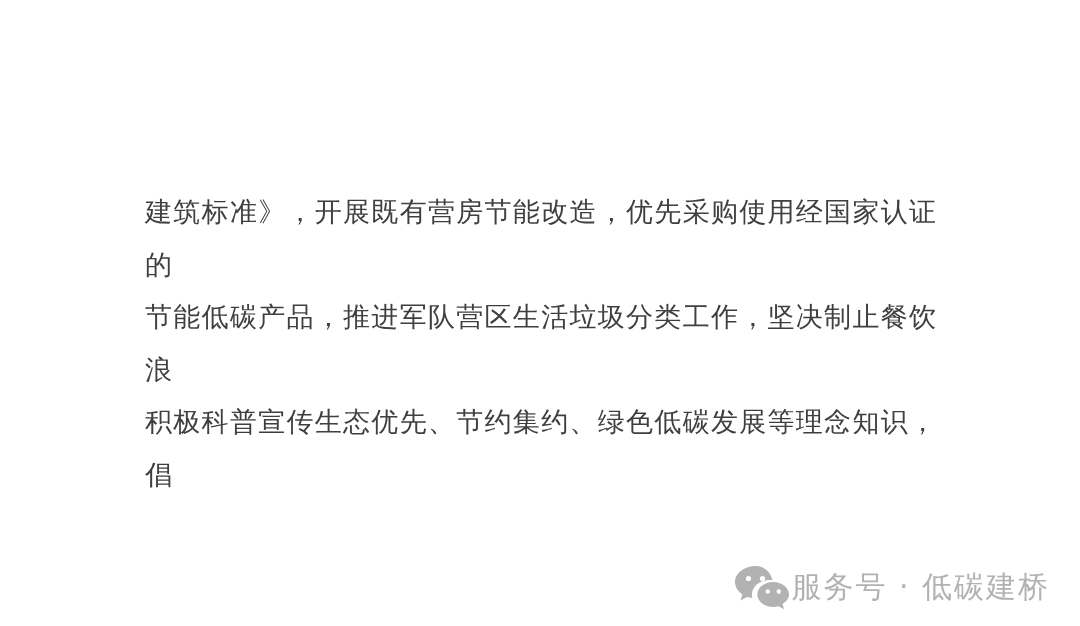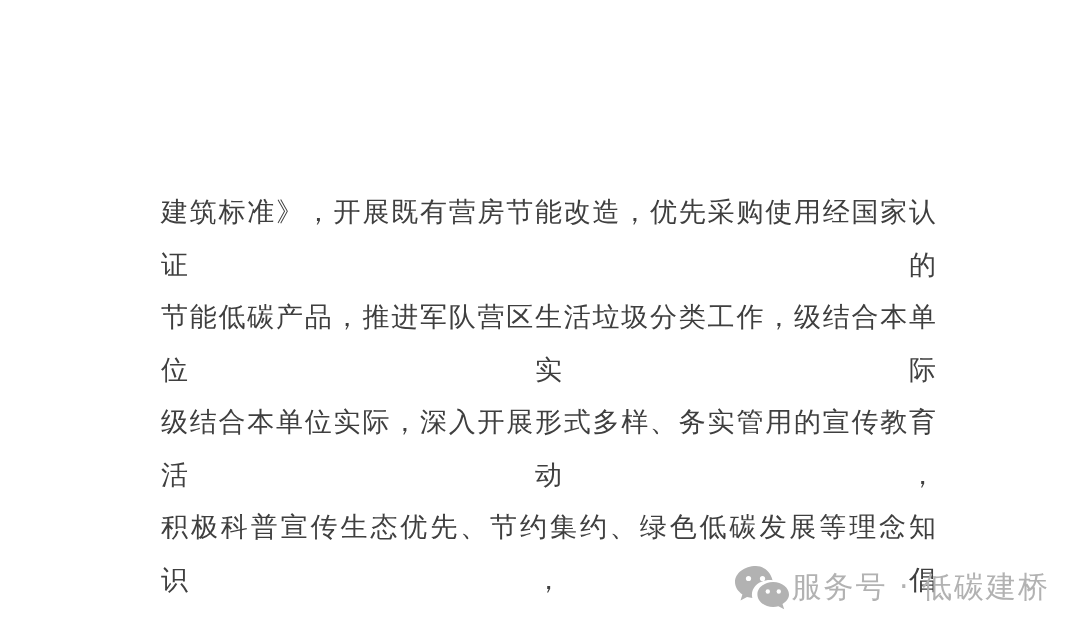--- a/index.html
+++ b/index.html
@@ -22,21 +22,20 @@
     line-height: 52.5px;
     letter-spacing: 1px;
   }
   .article .line {
     white-space: nowrap;
   }
   .article .line.fill {
     white-space: normal;
     text-align: justify;
     text-align-last: justify;
-    margin-left: 16px;
   }
   .footer {
     position: absolute;
     right: 30px;
     bottom: 16px;
     display: flex;
     align-items: center;
     gap: 0;
     color: #b2b2b2;
     font-family: "DejaVu Sans", "Liberation Sans", sans-serif;
@@ -48,22 +47,21 @@
   }
   .wechat-icon { display: block; }
 </style>
 </head>
 <body>
 
 <div class="page">
 
   <div class="article">
     <div class="line fill">建筑标准》，开展既有营房节能改造，优先采购使用经国家认证的</div>
-    <div class="line fill">节能低碳产品，推进军队营区生活垃圾分类工作，级结合本单位实际</div>
-    <div class="line fill">级结合本单位实际，深入开展形式多样、务实管用的宣传教育活动，</div>
+    <div class="line fill">节能低碳产品，推进军队营区生活垃圾分类工作，坚决制止餐饮浪</div>
     <div class="line fill">积极科普宣传生态优先、节约集约、绿色低碳发展等理念知识，倡</div>
 
   </div>
 
   <div class="footer">
     <span>
       <svg class="wechat-icon" width="58" height="46" viewBox="0 0 58 46" xmlns="http://www.w3.org/2000/svg">
 
         <path fill="#b2b2b2" d="M23 2C11.4 2 2 9.2 2 18.1c0 5 2.9 9.4 7.4 12.3l-1.9 6 6.5-3.3c1.7 0.5 3.5 0.8 5.4 0.9-0.3-1-0.5-2.1-0.5-3.2 0-8.2 8-14.8 17.9-14.8 0.9 0 1.8 0.1 2.7 0.2C37.7 8.1 31 2 23 2z"></path>
         <circle fill="#ffffff" cx="15.5" cy="14.5" r="2.6"></circle>

